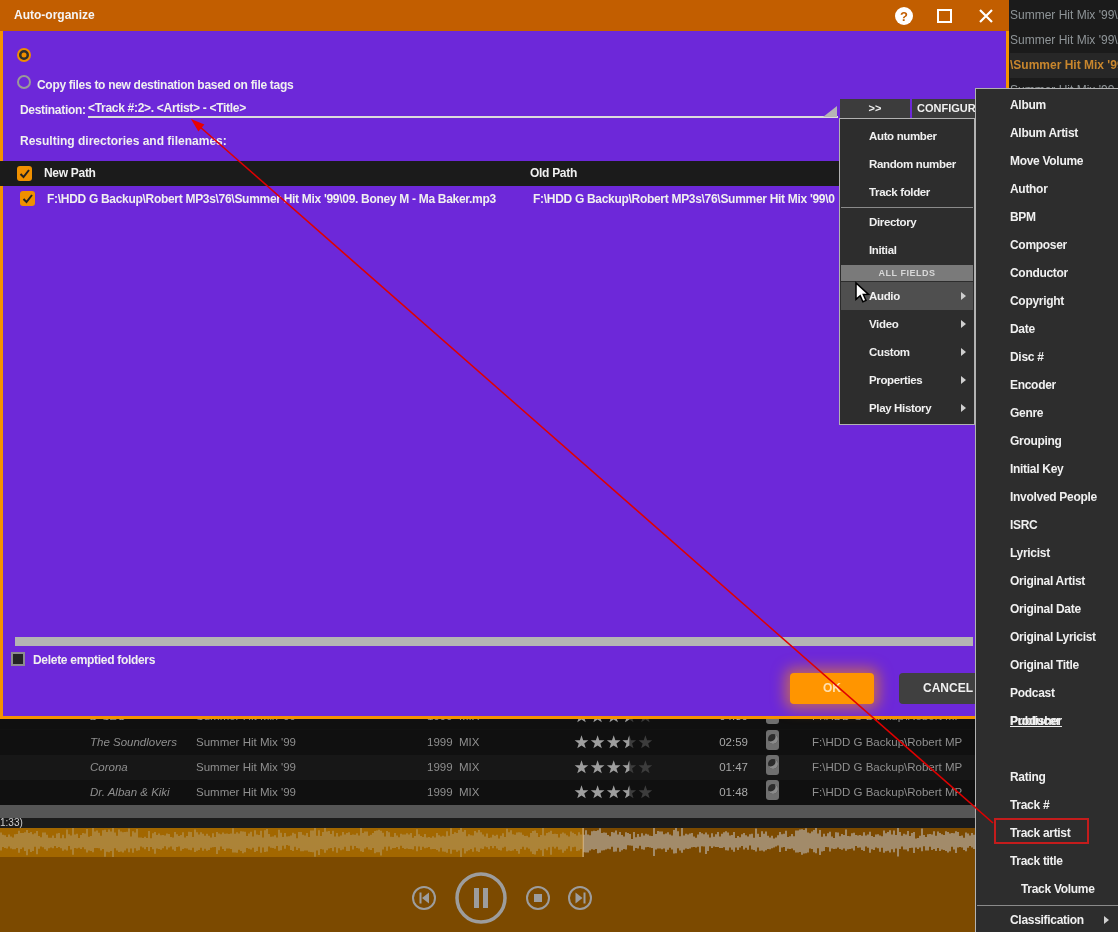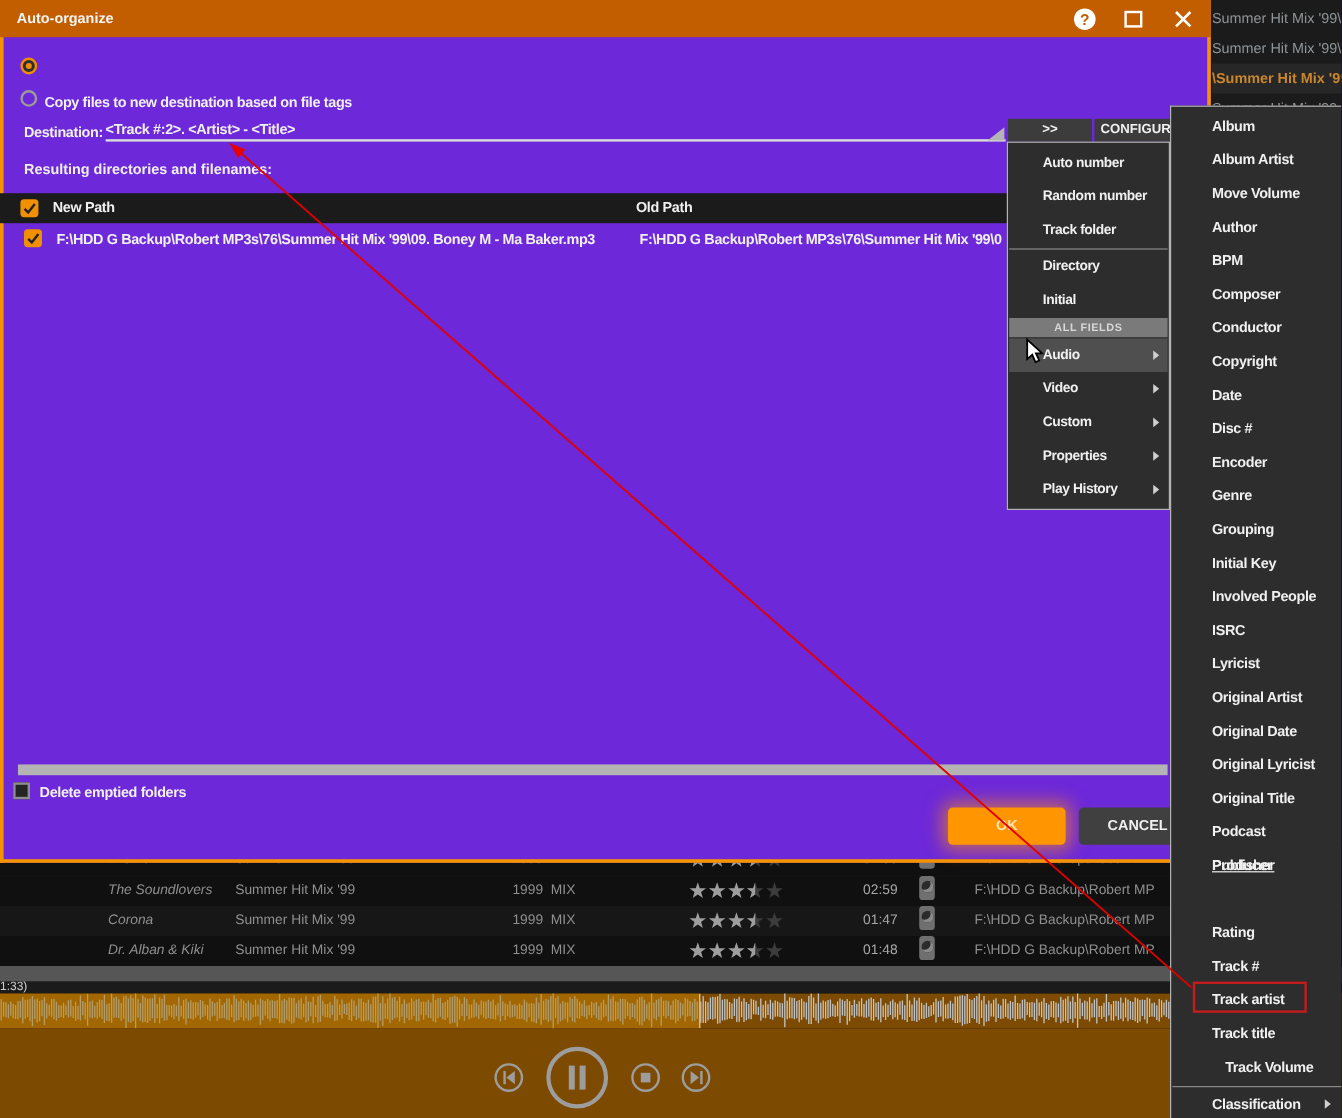--- a/index.html
+++ b/index.html
@@ -45,21 +45,21 @@
 
 .btn { position:absolute; background:#3c3c3c; color:#f0f0f0; font-size:11px; font-weight:700; text-align:center; }
 
 #tblhead { position:absolute; left:-3px; top:161px; width:1009px; height:25px; background:#1b1b1b; }
 .cb { position:absolute; width:15px; height:15px; border-radius:3px; background:#f09000; }
 .cb svg { position:absolute; left:0; top:0; }
 .cb-off { position:absolute; width:14px; height:14px; border:2px solid #8d8d8d; background:#242424; }
 
 #hscroll { position:absolute; left:12px; top:637px; width:958px; height:9px; background:#b4b4b4; }
 
-#okbtn { position:absolute; left:787px; top:673px; width:98px; height:31px; background:#ff9500; border-radius:4px;
+#okbtn { position:absolute; left:787px; top:673px; width:84px; height:31px; background:#ff9500; border-radius:4px;
   box-shadow:0 0 14px 5px rgba(255,150,0,0.55); color:#ffe0b0; font-size:12px; font-weight:700; text-align:center; line-height:31px; }
 #cancelbtn { position:absolute; left:896px; top:673px; width:98px; height:31px; background:#404040; border-radius:4px;
   color:#f0f0f0; font-size:12px; font-weight:700; text-align:center; line-height:31px; }
 
 
 #menu1 { position:absolute; left:839px; top:118px; width:136px; height:307px; background:#2d2d2d; border:1px solid #b2b2b2; }
 .m1item { position:absolute; left:1px; width:132px; height:28px; line-height:28px; color:#f0f0f0; font-size:11.5px; font-weight:700; padding-left:28px; letter-spacing:-0.35px; }
 .m1sep { position:absolute; left:1px; width:132px; height:1px; background:#8a8a8a; }
 .m1hdr { position:absolute; left:1px; width:132px; height:16px; background:#7a7a7a; color:#d8d8d8; font-size:9px; font-weight:700; text-align:center; line-height:16px; letter-spacing:0.5px; }
 .m1hl { background:#4f4f4f; }

